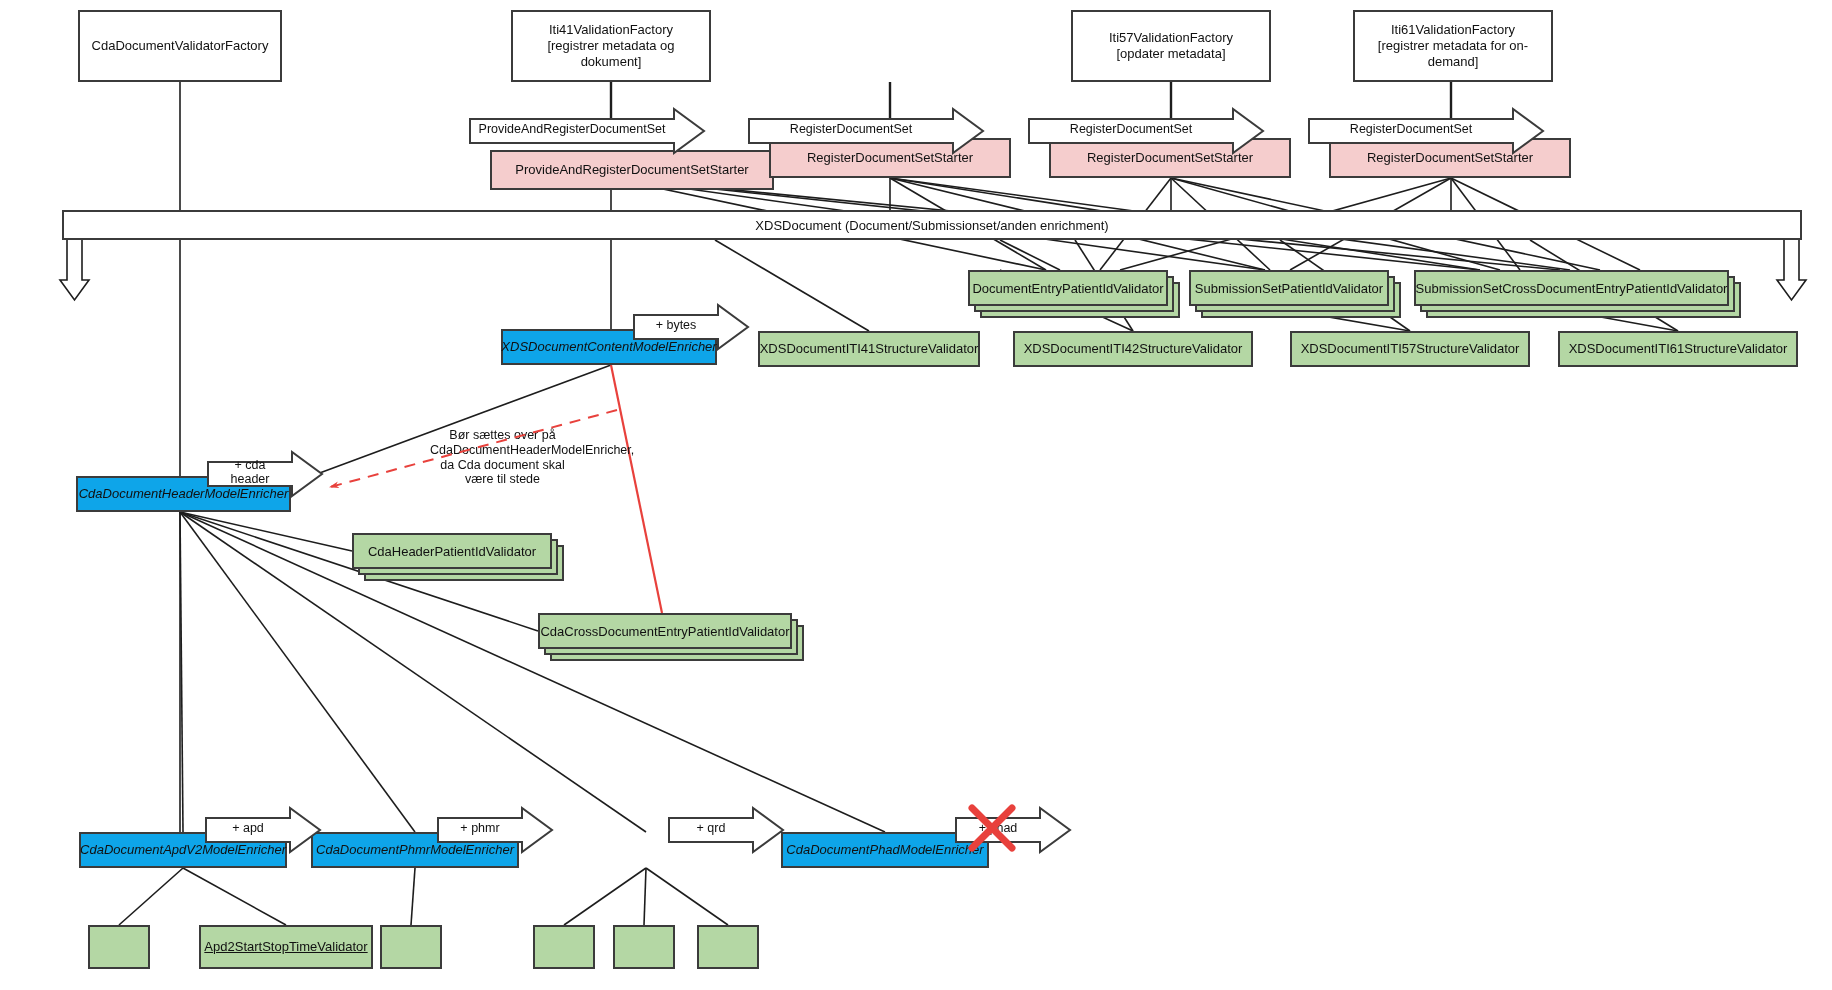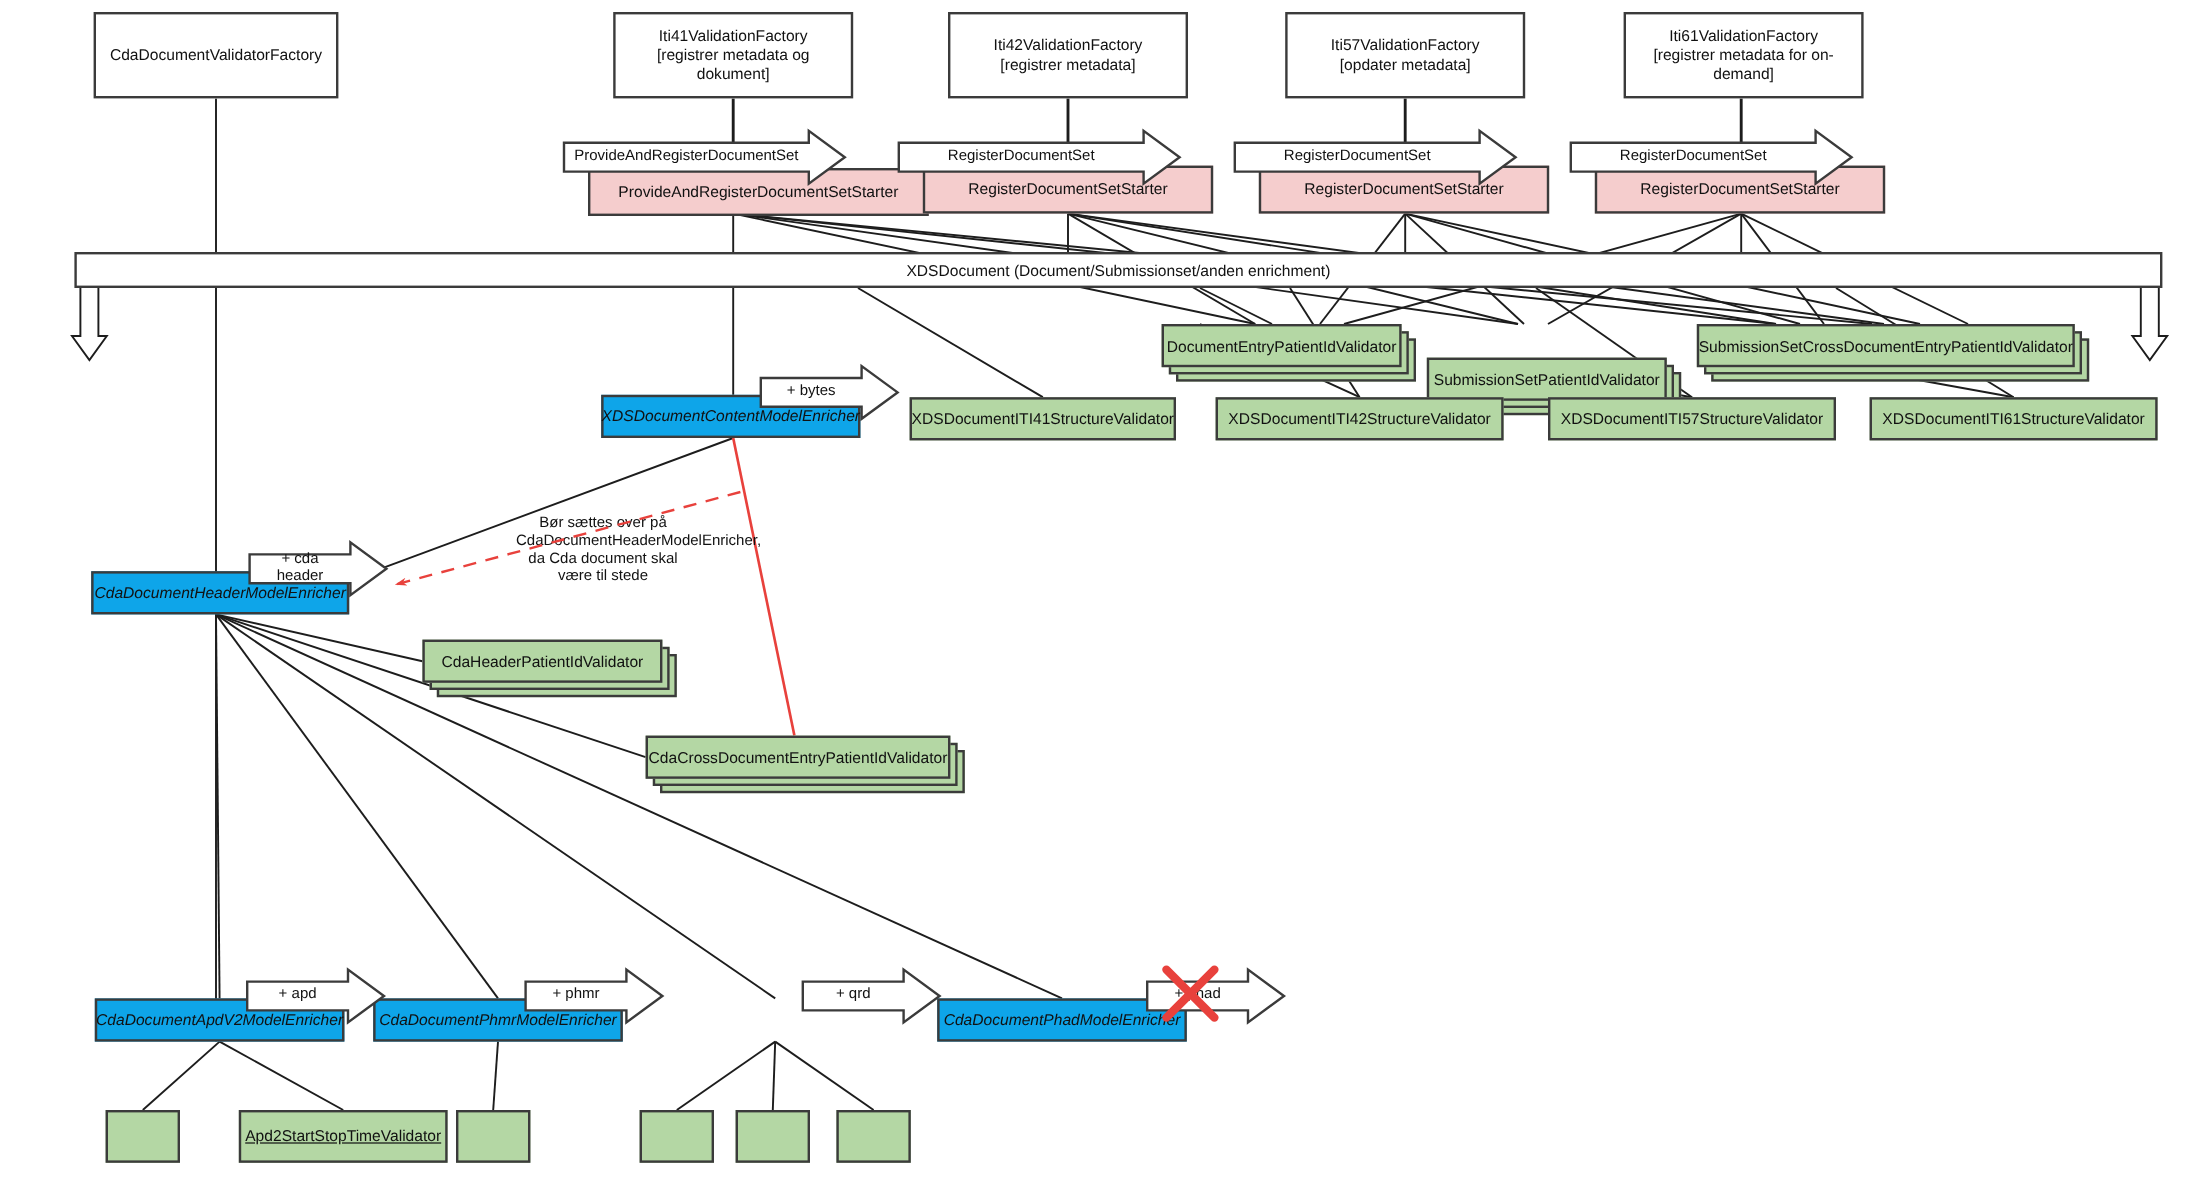--- a/index.html
+++ b/index.html
@@ -199,28 +199,26 @@
 
     <g stroke="#1d1d1d" stroke-width="1.6" fill="#ffffff">
       <path d="M67,220 L82,220 L82,280 L89,280 L74.5,300 L60,280 L67,280 Z"></path>
       <path d="M1784,220 L1799,220 L1799,280 L1806,280 L1791.5,300 L1777,280 L1784,280 Z"></path>
     </g>
   </svg>
 
   <div class="node factory" style="left:78px; top:10px; width:204px; height:72px;">CdaDocumentValidatorFactory</div>
   <div class="node factory" style="left:511px; top:10px; width:200px; height:72px;">Iti41ValidationFactory
 [registrer metadata og dokument]</div>
-  <div class="node factory" style="left:790px; top:10px; width:200px; height:72px;">Iti42ValidationFactory
-[registrer metadata]</div>
   <div class="node factory" style="left:1071px; top:10px; width:200px; height:72px;">Iti57ValidationFactory
 [opdater metadata]</div>
   <div class="node factory" style="left:1353px; top:10px; width:200px; height:72px;">Iti61ValidationFactory
 [registrer metadata for on-demand]</div>
 
-  <div class="node starter" style="left:490px; top:140px; width:284px; height:40px;">ProvideAndRegisterDocumentSetStarter</div>
+  <div class="node starter" style="left:490px; top:150px; width:284px; height:40px;">ProvideAndRegisterDocumentSetStarter</div>
   <div class="node starter" style="left:769px; top:138px; width:242px; height:40px;">RegisterDocumentSetStarter</div>
   <div class="node starter" style="left:1049px; top:138px; width:242px; height:40px;">RegisterDocumentSetStarter</div>
   <div class="node starter" style="left:1329px; top:138px; width:242px; height:40px;">RegisterDocumentSetStarter</div>
 
   <div class="tag" style="left:470px; top:117px; width:204px; height:24px;">
     <svg width="238" height="48" viewBox="0 0 238 48">
       <path d="M0,2 L204,2 L204,-8 L234,14 L204,36 L204,26 L0,26 Z" fill="#ffffff" stroke="#3b3b3b" stroke-width="2"></path>
     </svg>
     <span class="tag-text">ProvideAndRegisterDocumentSet</span>
   </div>
@@ -244,21 +242,21 @@
   </div>
 
   <div class="xdsbar" style="left:62px; top:210px; width:1740px; height:30px;">XDSDocument (Document/Submissionset/anden enrichment)</div>
 
   <div class="stack" style="left:968px; top:270px; width:212px; height:48px;">
     <div class="layer" style="left:12px; top:12px; width:200px; height:36px;"></div>
     <div class="layer" style="left:6px; top:6px; width:200px; height:36px;"></div>
     <div class="front" style="width:200px; height:36px;">DocumentEntryPatientIdValidator</div>
   </div>
 
-  <div class="stack" style="left:1189px; top:270px; width:212px; height:64px;margin-top:28px;">
+  <div class="stack" style="left:1189px; top:270px; width:212px; height:64px;">
     <div class="layer" style="left:12px; top:12px; width:200px; height:36px;"></div>
     <div class="layer" style="left:6px; top:6px; width:200px; height:36px;"></div>
     <div class="front" style="width:200px; height:36px;">SubmissionSetPatientIdValidator</div>
   </div>
 
   <div class="stack" style="left:1414px; top:270px; width:327px; height:48px;">
     <div class="layer" style="left:12px; top:12px; width:315px; height:36px;"></div>
     <div class="layer" style="left:6px; top:6px; width:315px; height:36px;"></div>
     <div class="front" style="width:315px; height:36px;">SubmissionSetCrossDocumentEntryPatientIdValidator</div>
   </div>

